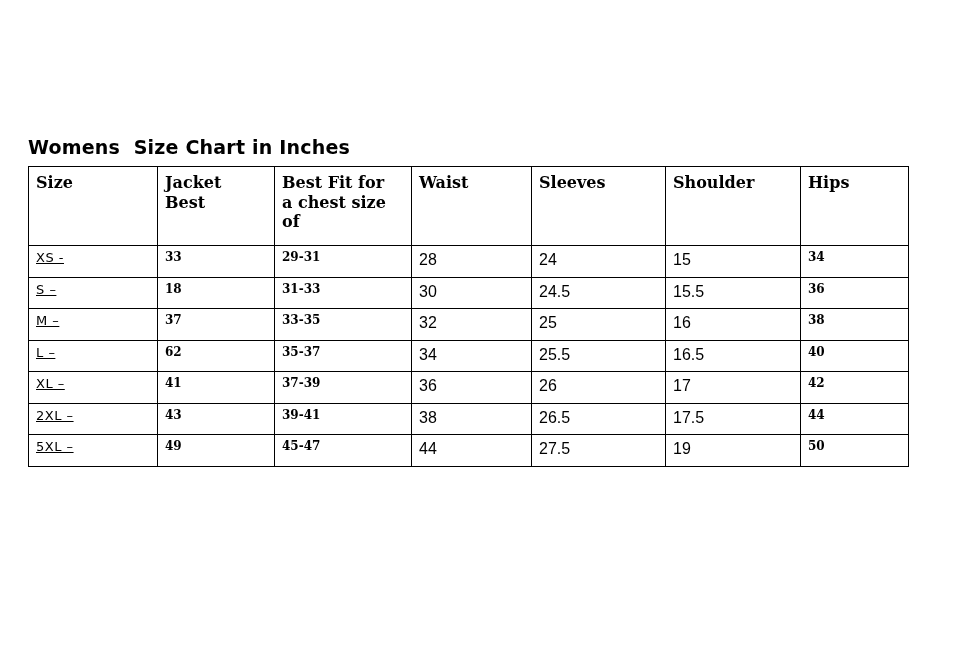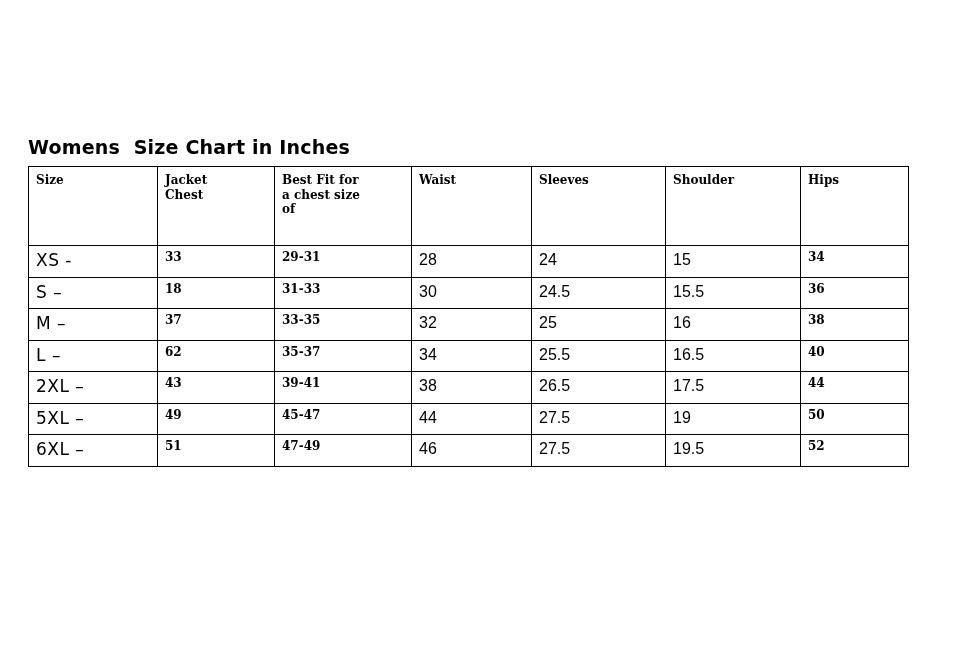--- a/index.html
+++ b/index.html
@@ -49,34 +49,35 @@
     text-align: left;
     vertical-align: top;
     padding: 4px 0 4px 7px;
     font-size: 15.5px;
     line-height: 1.22;
     color: #000;
   }
   table.size-chart thead th {
     font-family: "DejaVu Serif", serif;
     font-weight: bold;
-    font-size: 12px;
+    font-size: 16px;
     height: 68px;
     padding-top: 6px;
   }
   table.size-chart tbody td {
     height: 22.5px;
     font-family: "DejaVu Serif", serif;
   }
   
   table.size-chart tbody td.size-cell {
     font-family: "DejaVu Sans", sans-serif;
     font-weight: normal;
-    font-size: 17px;
+    font-size: 13px;
     letter-spacing: 0.5px;
+    text-decoration: underline;
   }
   table.size-chart tbody td.num-cell {
     font-family: "DejaVu Serif", serif;
     font-weight: bold;
     font-size: 12px;
   }
   table.size-chart tbody td.plain-cell {
     font-family: Liberation Sans, sans-serif;
     font-weight: normal;
     font-size: 16px;
@@ -107,21 +108,21 @@
         <col class="c5">
         <col class="c6">
     </colgroup>
     <thead>
       <tr>
         <th>
           <span>Size</span>
         </th>
         <th>
           <span>Jacket</span><br>
-          <span>Chest</span>
+          <span>Best</span>
         </th>
         <th>
           <span>Best Fit for</span><br>
           <span>a chest size</span><br>
           <span>of</span>
         </th>
         <th>
           <span>Waist</span>
         </th>
         <th>
@@ -166,42 +167,42 @@
         <tr>
           <td class="size-cell">L –</td>
           <td class="num-cell">62</td>
           <td class="num-cell">35-37</td>
           <td class="plain-cell">34</td>
           <td class="plain-cell">25.5</td>
           <td class="plain-cell">16.5</td>
           <td class="num-cell">40</td>
         </tr>
         <tr>
+          <td class="size-cell">XL –</td>
+          <td class="num-cell">41</td>
+          <td class="num-cell">37-39</td>
+          <td class="plain-cell">36</td>
+          <td class="plain-cell">26</td>
+          <td class="plain-cell">17</td>
+          <td class="num-cell">42</td>
+        </tr>
+        <tr>
           <td class="size-cell">2XL –</td>
           <td class="num-cell">43</td>
           <td class="num-cell">39-41</td>
           <td class="plain-cell">38</td>
           <td class="plain-cell">26.5</td>
           <td class="plain-cell">17.5</td>
           <td class="num-cell">44</td>
         </tr>
         <tr>
           <td class="size-cell">5XL –</td>
           <td class="num-cell">49</td>
           <td class="num-cell">45-47</td>
           <td class="plain-cell">44</td>
           <td class="plain-cell">27.5</td>
           <td class="plain-cell">19</td>
           <td class="num-cell">50</td>
         </tr>
-        <tr>
-          <td class="size-cell">6XL  –</td>
-          <td class="num-cell">51</td>
-          <td class="num-cell">47-49</td>
-          <td class="plain-cell">46</td>
-          <td class="plain-cell">27.5</td>
-          <td class="plain-cell">19.5</td>
-          <td class="num-cell">52</td>
-        </tr>
       </tbody>
   </table>
 
 </div>
 
 </body></html>

